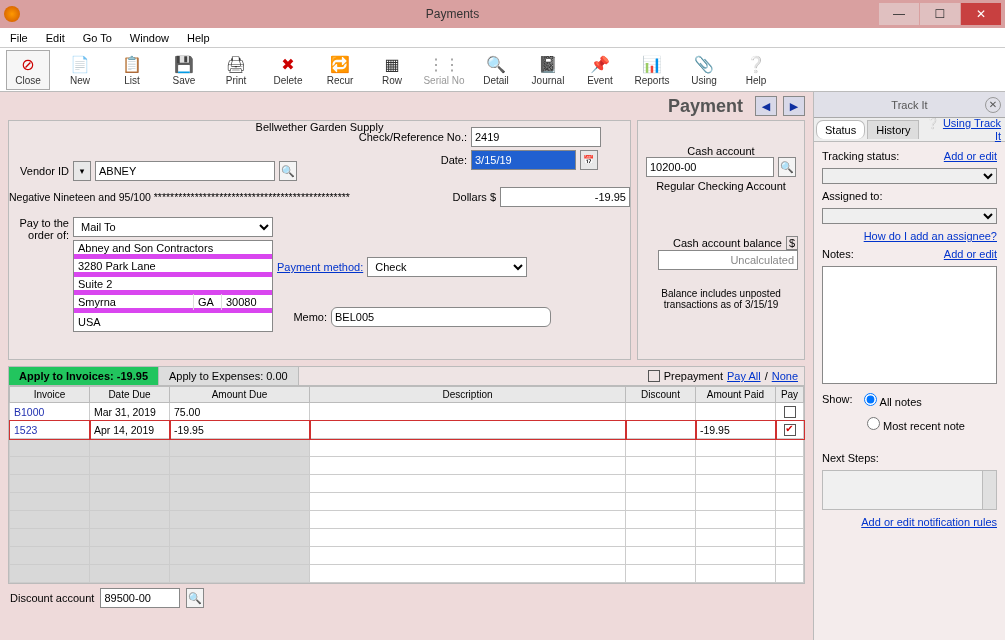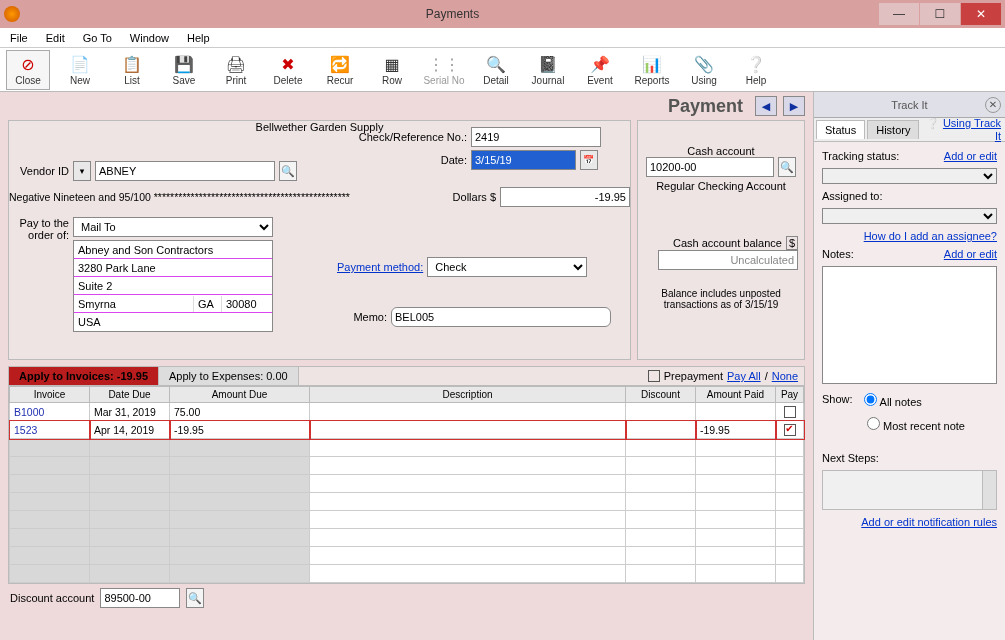--- a/index.html
+++ b/index.html
@@ -27,41 +27,41 @@
 .form-area { background:transparent; display:flex; gap:6px;}
 .left-panel { flex:1; border:1px solid #bbb; background:#eee4e4; padding:0; height:240px; position:relative;}
 .right-panel{ width:168px; border:1px solid #bbb; background:#eee4e4; padding:6px; height:240px; text-align:center;}
 .row{ display:flex; align-items:center; gap:4px; margin-bottom:3px;}
 .lbl{ text-align:right; }
 input.txt, select.sel { height:20px; border:1px solid #888; background:#fff; padding:0 3px; font-size:11px;}
 .selbtn{ width:18px; height:20px; border:1px solid #888; background:#e8e8e8; display:inline-flex; align-items:center; justify-content:center; font-size:9px;}
 .date-highlight{ background:#2060d0; color:#fff; border:1px solid #888; height:20px; padding:0 3px; display:inline-flex; align-items:center; width:105px;}
 .linktxt{ color:#0033cc; text-decoration:underline; cursor:pointer;}
 .addr-box{ border:1px solid #888; background:#fff; width:200px;}
-.addr-box div{ padding:2px 4px; border-bottom:1px solid #d946ef; height:18px; display:flex; align-items:center;}
+.addr-box div{ padding:2px 4px; border-bottom:5px solid #d946ef; height:18px; display:flex; align-items:center;}
 .addr-state{ display:flex;} .addr-state span{border-right:1px solid #ddd;padding:2px 4px;}
 .grid-section{ margin-top:6px; border:1px solid #bbb; background:#eee4e4;}
 .grid-tabs{ display:flex; border-bottom:1px solid #bbb;}
 .grid-tab{ padding:3px 10px; background:#ddd; border-right:1px solid #bbb;}
-.grid-tab.active{ background:#b91c1c; font-weight:bold;}
+.grid-tab.active{ background:#22c55e; font-weight:bold;}
 .grid-tab .val{font-weight:bold;}
 .grid-options{ flex:1; display:flex; justify-content:flex-end; align-items:center; gap:4px; padding-right:6px;}
 table.grid{ width:100%; border-collapse:collapse; background:#fff; table-layout:fixed;}
 table.grid th{ background:#e8e8e8; border:1px solid #bbb; font-weight:normal; padding:2px 4px; font-size:10px; height:16px;}
 table.grid td{ border:1px solid #ccc; padding:2px 4px; height:18px; font-size:10.5px;}
 table.grid td.gray{ background:#d8d8d8;}
 table.grid td.right{ }
 .inv-link{ color:#2030b0;}
 .row-highlight td{ outline:1px solid #d03030;}
 .discount-row{ display:flex; align-items:center; gap:6px; padding:4px 2px;}
 .side-head{ height:26px; background:#e0e0e8; border-bottom:1px solid #aaa; display:flex; align-items:center; justify-content:center; font-size:12px; color:#555; position:relative;}
 .side-head .closebtn{ position:absolute; right:4px; width:16px; height:16px; border:1px solid #999; border-radius:50%; display:flex; align-items:center; justify-content:center; font-size:10px;}
 .side-tabs{ display:flex; align-items:center; background:#eee; height:24px; border-bottom:1px solid #bbb;}
 .side-tab{ padding:3px 8px; border:1px solid #bbb; border-bottom:none; background:#ddd; margin-left:2px;}
-.side-tab.active{ background:#fff;}
+.side-tab.active{ background:#fff;border-radius:7px;}
 .side-body{ padding:8px; flex:1; display:flex; flex-direction:column; gap:6px; background:#f4ecec;}
 .side-body label{ display:block;}
 .side-body .linkright{ text-align:right;}
 .side-body select,.side-body textarea{ width:100%; border:1px solid #888; font-size:11px;}
 .side-body textarea{ height:118px; resize:none;}
 .radio-row{ display:flex; align-items:center; gap:4px;}
 .nextsteps{ border:1px solid #bbb; background:#f0f0f0; height:40px; position:relative;}
 .nextsteps .scroll{ position:absolute; right:0; top:0; bottom:0; width:14px; background:#e0e0e0; border-left:1px solid #bbb;}
 .checkbox{ width:12px; height:12px; border:1px solid #555; display:inline-block; vertical-align:middle;}
 .checkbox.checked::after{ content:"✔"; color:#c00; font-size:10px; position:relative; top:-3px; left:0px;}
@@ -195,21 +195,21 @@
               <div>3280 Park Lane</div>
               <div>Suite 2</div>
               <div class="addr-state" style="padding:0">
                   <span style="flex:1">Smyrna</span>
                   <span style="width:28px">GA</span>
                   <span style="width:50px;border-right:none">30080</span>
                 </div>
               <div style="border-bottom:none">USA</div>
             </div>
           </div>
-          <div style="margin-left:60px;margin-top:40px">
+          <div style="margin-top:40px">
             <div class="row">
                 <span class="linktxt">Payment method:</span>
                 <select class="sel" style="width:160px"><option>Check</option></select>
               </div>
             <div class="row" style="margin-top:30px">
                 <span class="lbl" style="width:50px">Memo:</span>
                 <input class="txt" style="width: 220px; border-radius: 6px;" value="BEL005">
               </div>
           </div>
         </div>

